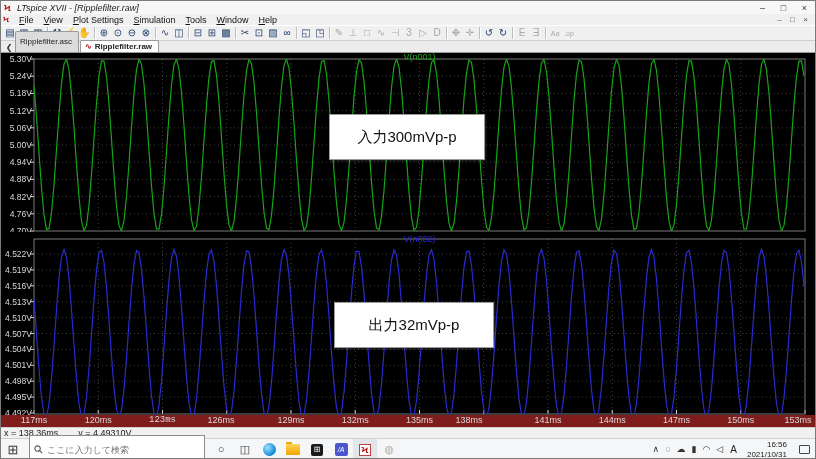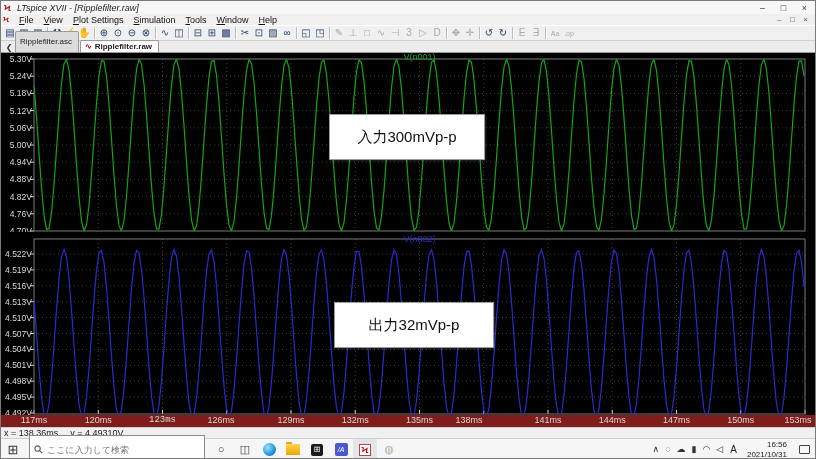--- a/index.html
+++ b/index.html
@@ -30,21 +30,21 @@
   .tab.active{background:#fff;height:12px;font-weight:bold;}
   .tab .tab-ico{color:#b01010;font-size:8px;margin-right:3px;}
   
   .plot-area{height:374px;background:#000;position:relative;flex:0 0 auto;}
   .plot-area svg{display:block;}
   .xlabels{position:relative;height:12px;background:#7f1d1d;}
   .xlabels span{position:absolute;top:0;width:36px;text-align:center;font-size:9px;color:#d9d9d9;}
   .annotation{position:absolute;background:#fff;border:1px solid #9a9a9a;box-shadow:1px 1px 2px rgba(255,255,255,.15);display:flex;align-items:center;justify-content:center;font-size:15px;color:#111;}
   
   .statusbar{height:11px;background:#f0f0f0;border-top:1px solid #cfcfcf;display:flex;align-items:center;font-size:9px;color:#222;padding-left:3px;flex:0 0 auto;}
-  .statusbar span{margin-right:12px;}
+  .statusbar span{margin-right:20px;}
   
   .taskbar{height:22px;background:#f5f6f7;border-top:1px solid #d0d0d0;display:flex;align-items:center;flex:1 1 auto;}
   .tk-btn{height:22px;min-width:24px;display:flex;align-items:center;justify-content:center;position:relative;}
   .tk-btn.running{box-shadow:inset 0 -2px 0 #0078d4;}
   .tk-btn.active-app{background:#e3e6e8;}
   .start-glyph{font-size:13px;color:#333;}
   .searchbox{width:176px;height:30px;background:#fff;border:1px solid #8a8a8a;display:flex;align-items:center;margin:0 4px;padding:14px 4px;}
   .searchbox input{border:none;outline:none;flex:1;font-size:9px;color:#555;background:transparent;padding:0;margin-left:4px;}
   .glyph-ico{font-size:11px;color:#3a3a3a;line-height:1;}
   .edge{width:13px;height:13px;border-radius:50%;background:radial-gradient(circle at 35% 35%,#9be3ff,#0f86d4 70%);}

